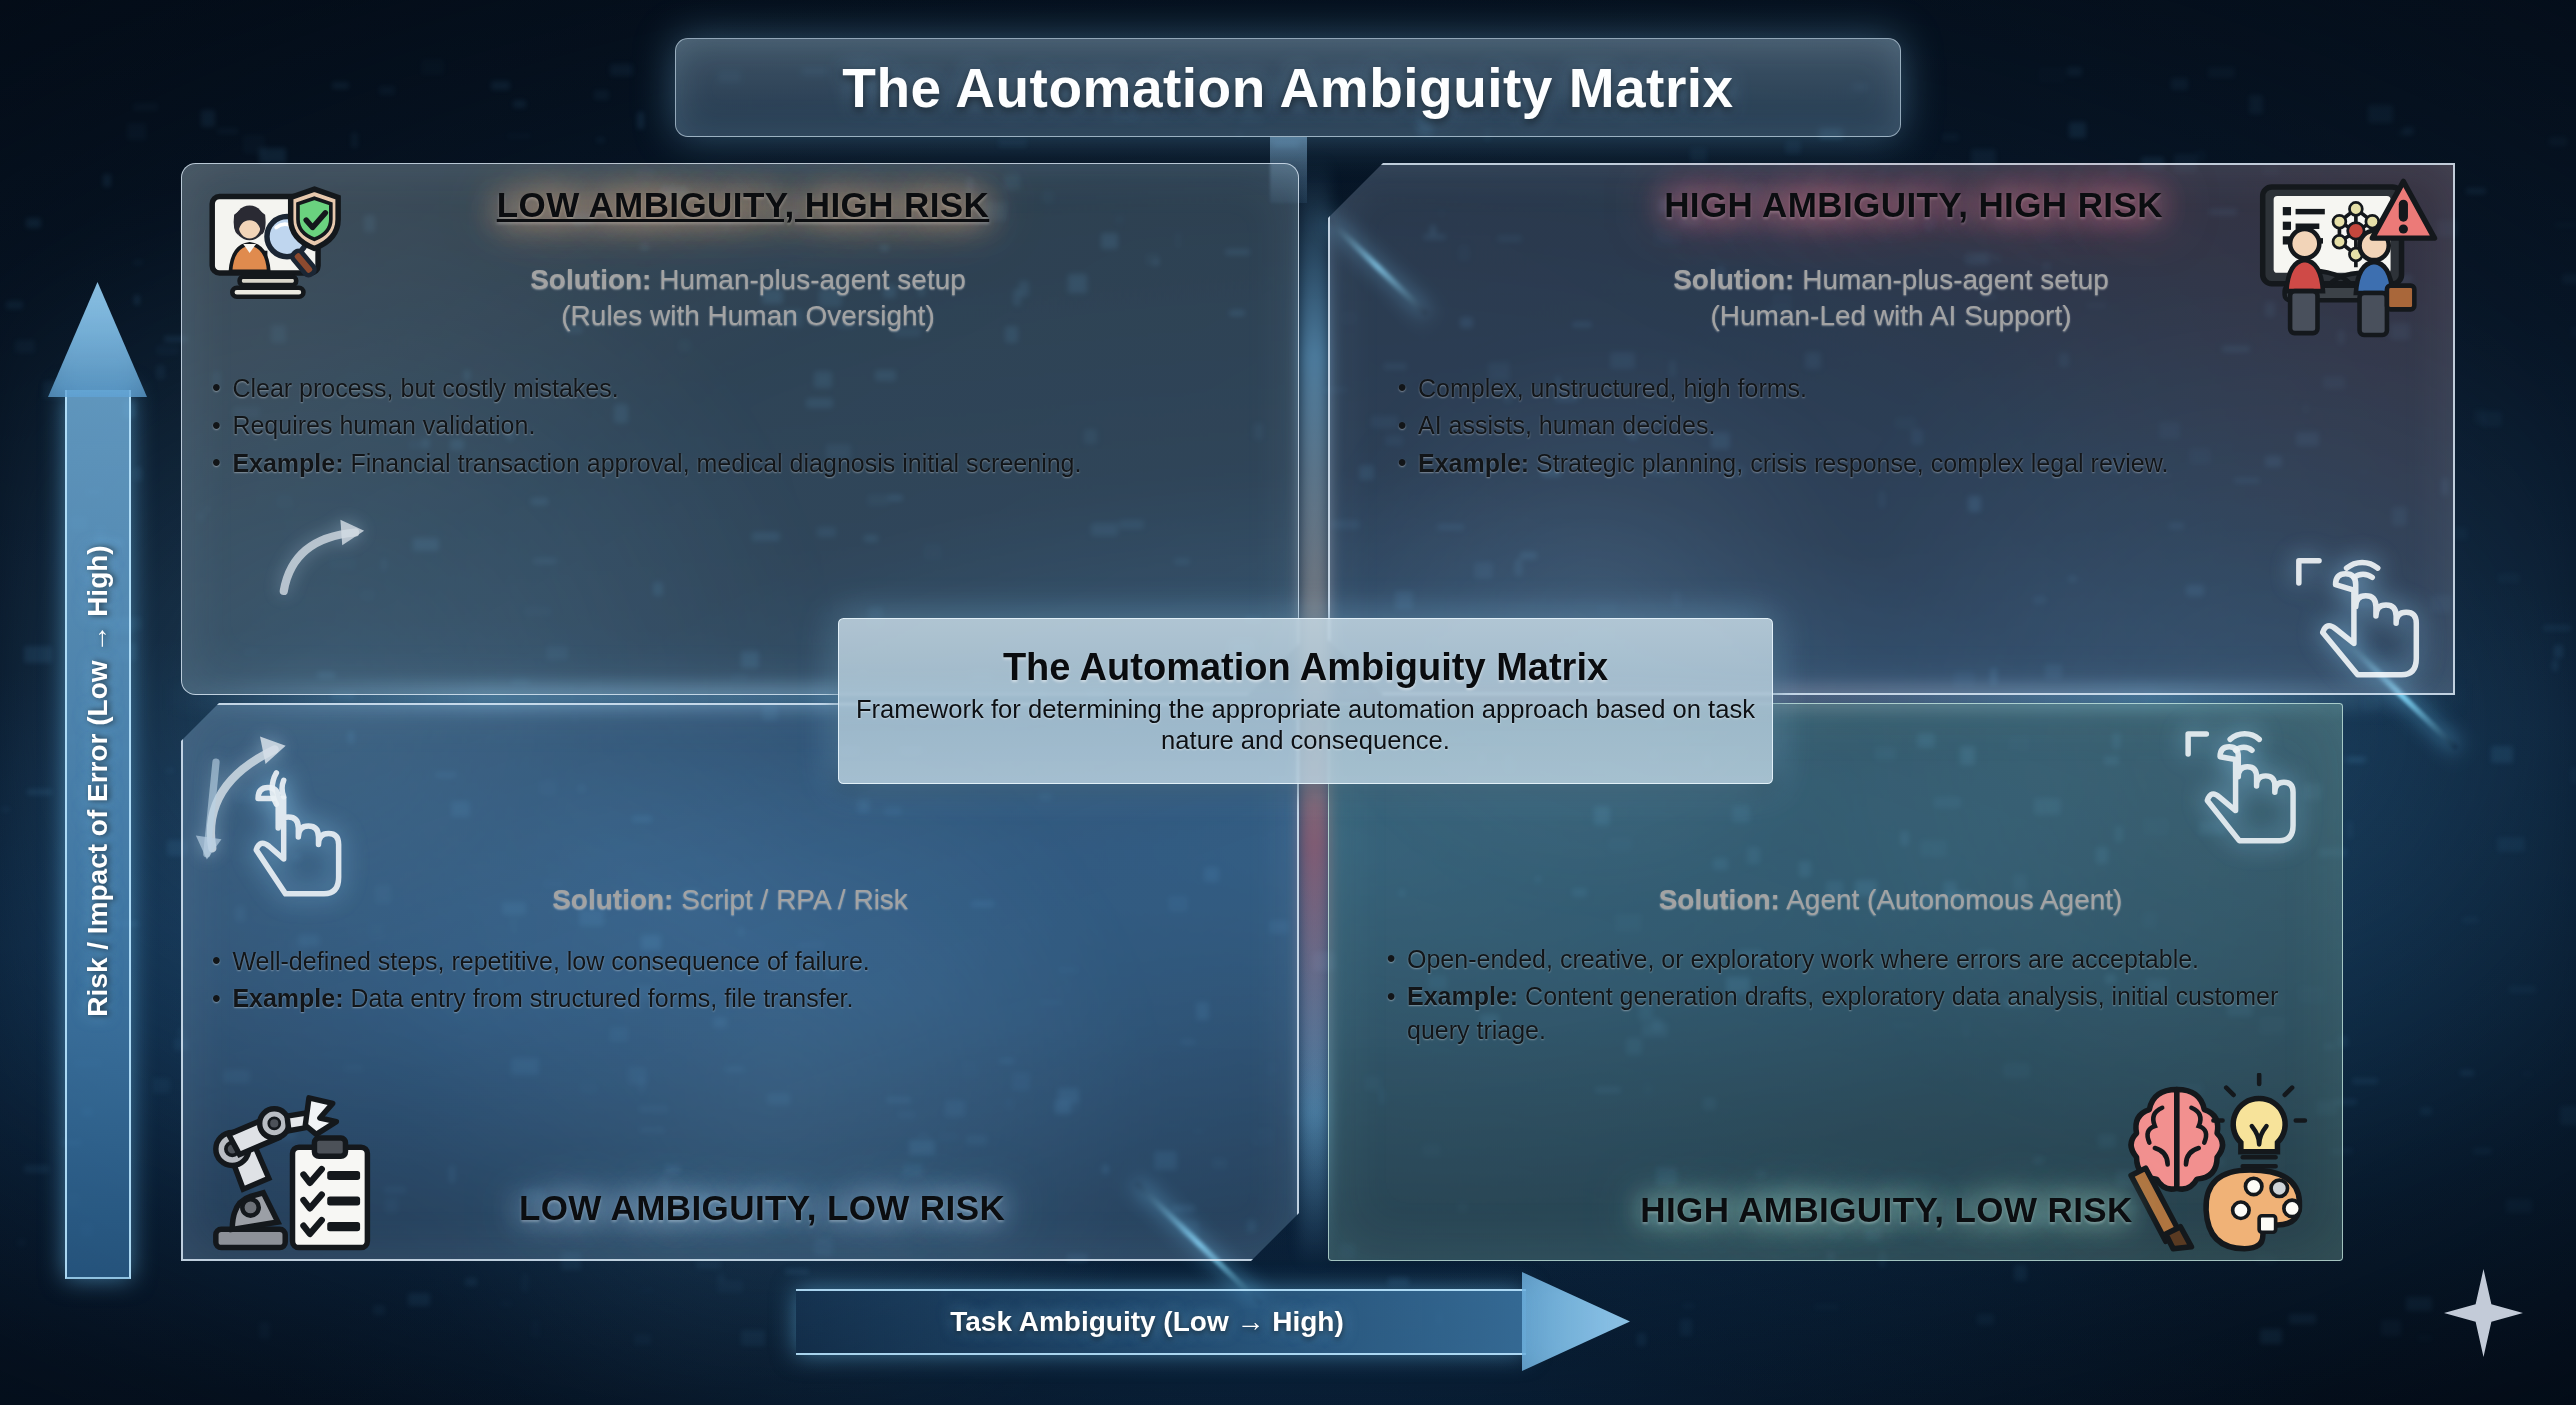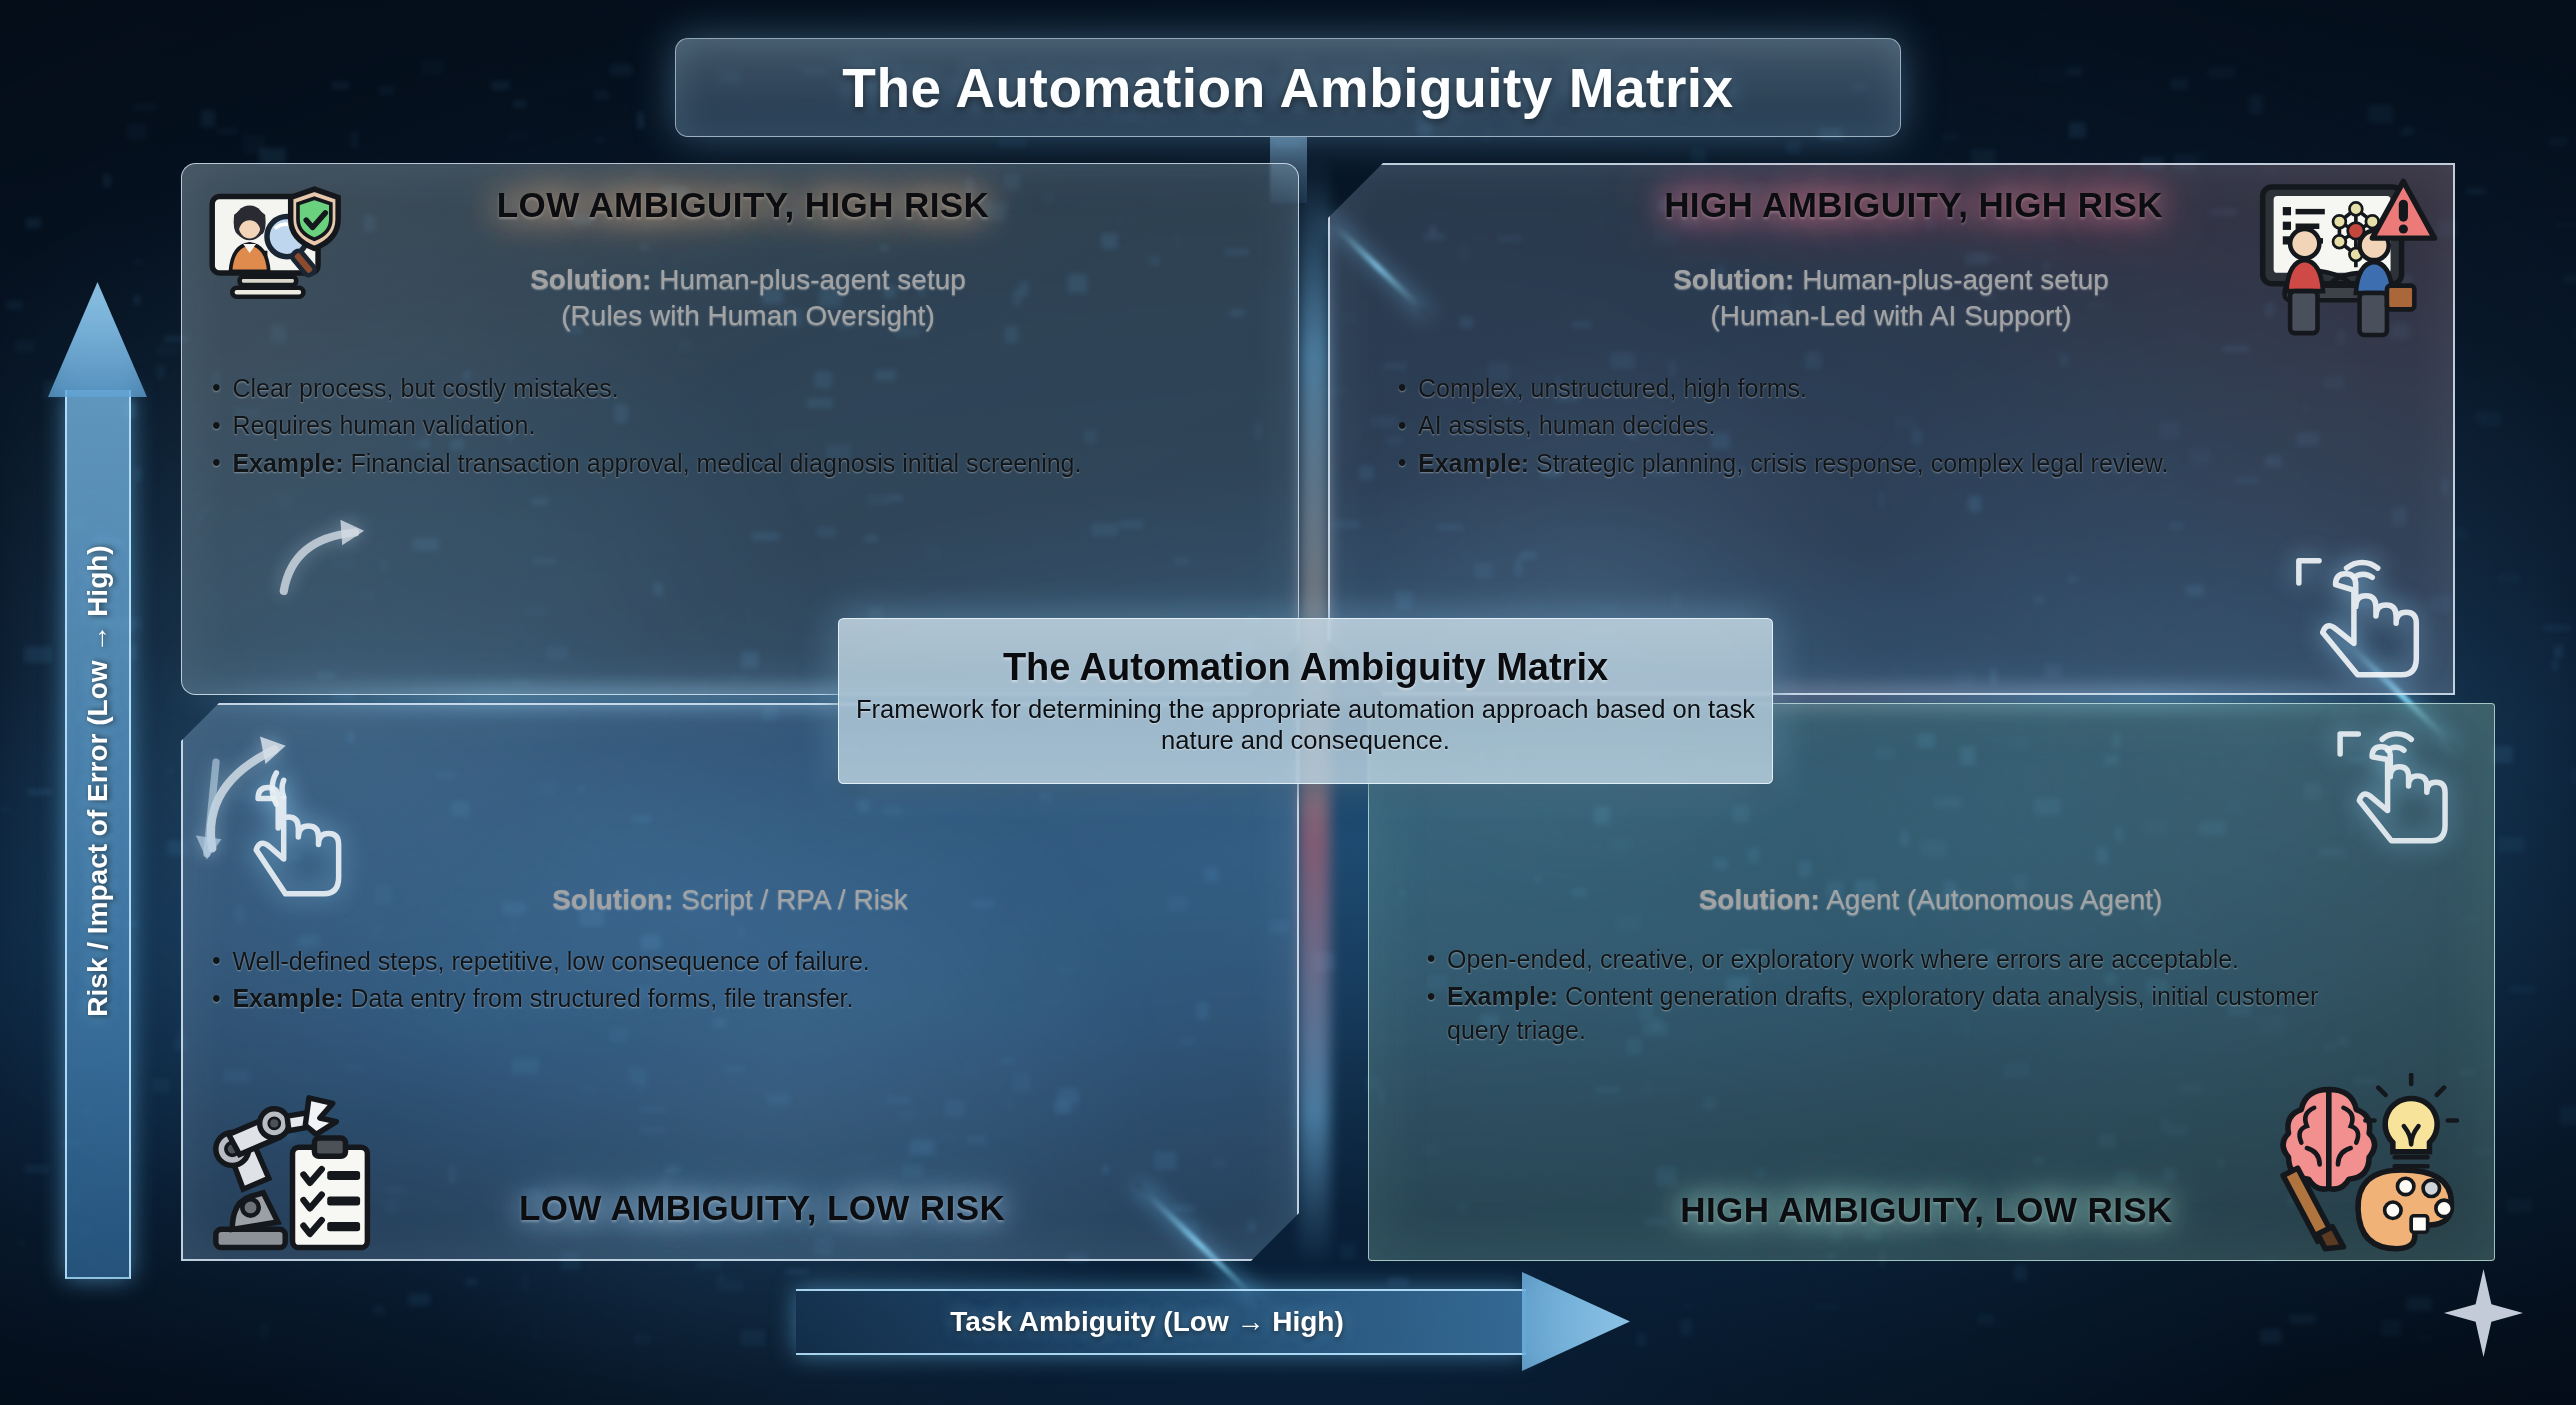--- a/index.html
+++ b/index.html
@@ -111,21 +111,21 @@
   }
   #q-bl .edge {
     position: absolute; inset: 0;
     clip-path: polygon(38px 0, 100% 0, 100% calc(100% - 48px), calc(100% - 48px) 100%, 0 100%, 0 38px);
     background: rgba(226,240,252,.80);
     -webkit-mask: linear-gradient(#000 0 0) content-box, linear-gradient(#000 0 0);
     -webkit-mask-composite: xor; mask-composite: exclude;
     padding: 1.8px;
   }
   
-  #q-br { left: 1368px; top: 703px; width: 1127px; height: 558px; }
+  #q-br { left: 1328px; top: 703px; width: 1015px; height: 558px; }
   #q-br .skin {
     background: linear-gradient(200deg, rgba(110,150,145,.40) 0%, rgba(105,145,140,.34) 50%, rgba(115,155,150,.30) 100%);
     border-radius: 3.7px;
     border-color: rgba(210,245,235,.72);
     box-shadow: inset 0 0 64px rgba(150,230,210,.12), 0 0 27.4px rgba(120,220,190,.20);
   }
 
   
   .seam {
     position: absolute; pointer-events: none;
@@ -829,21 +829,21 @@
         <circle cx="96" cy="62" r="22" fill="#bfd6ef" stroke="#1b2634" stroke-width="6"></circle>
         <path d="M84 52 q8 -6 16 -2" stroke="#fff" stroke-width="4" fill="none" stroke-linecap="round"></path>
         <rect x="108" y="76" width="12" height="30" rx="5" transform="rotate(-40 114 91)" fill="#8c4a2f" stroke="#1b2634" stroke-width="5"></rect>
 
         <path d="M126 10 l26 9 v24 q0 22 -26 32 q-26 -10 -26 -32 v-24z" fill="#e8c9ae" stroke="#14181c" stroke-width="6"></path>
         <path d="M126 20 l18 6 v17 q0 15 -18 22 q-18 -7 -18 -22 v-17z" fill="#6ad27f" stroke="#14181c" stroke-width="4"></path>
         <path d="M117 44 l7 8 l14 -16" stroke="#14181c" stroke-width="6" fill="none" stroke-linecap="round" stroke-linejoin="round"></path>
       </svg>
     </div>
 
-    <div class="q-head glow-warm" style="left:59px; top:22px; width:1006px; text-align:center;">LOW AMBIGUITY, HIGH RISK</div>
+    <div class="q-head glow-warm" style="left:59px; top:22px; width:1006px; text-align:center;text-decoration:underline;">LOW AMBIGUITY, HIGH RISK</div>
 
     <div class="solution" style="left:64px; top:99px; width:1006px;">
       <div><b>Solution:</b><span> Human-plus-agent setup</span></div>
       <div>(Rules with Human Oversight)</div>
     </div>
 
     <ul class="bullets" style="left:27.4px; top:209px; width:979px;">
       <li><span>Clear process, but costly mistakes.</span></li>
       <li><span>Requires human validation.</span></li>
       <li><b>Example:</b><span> Financial transaction approval, medical diagnosis initial screening.</span></li>

